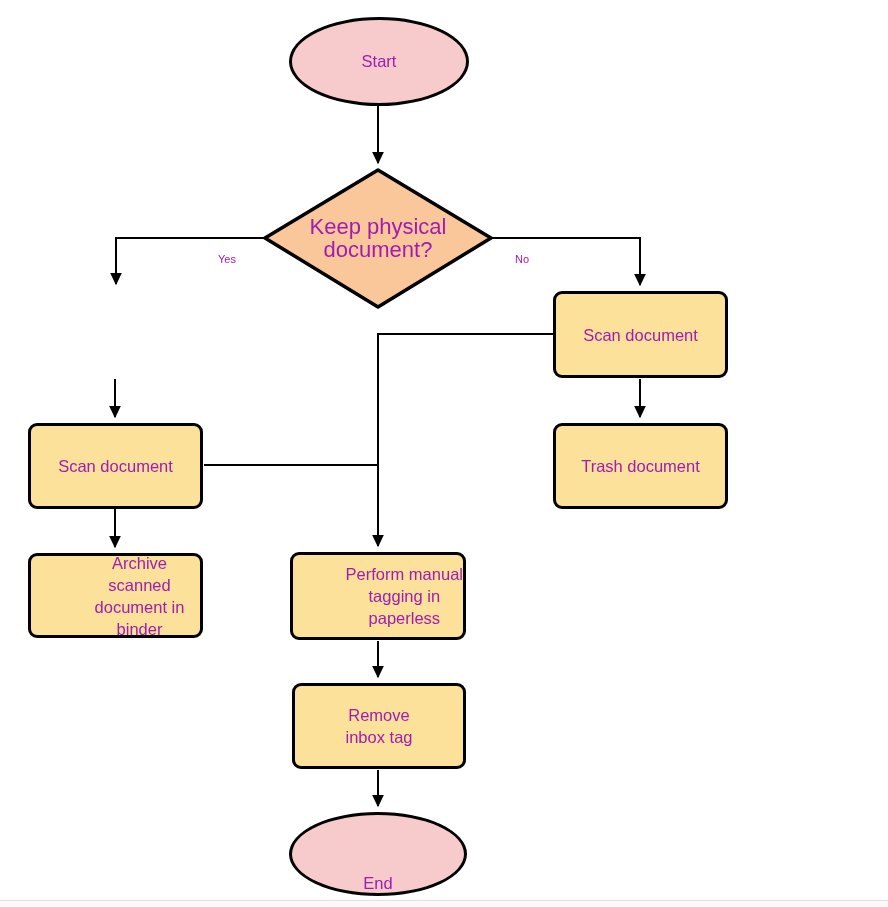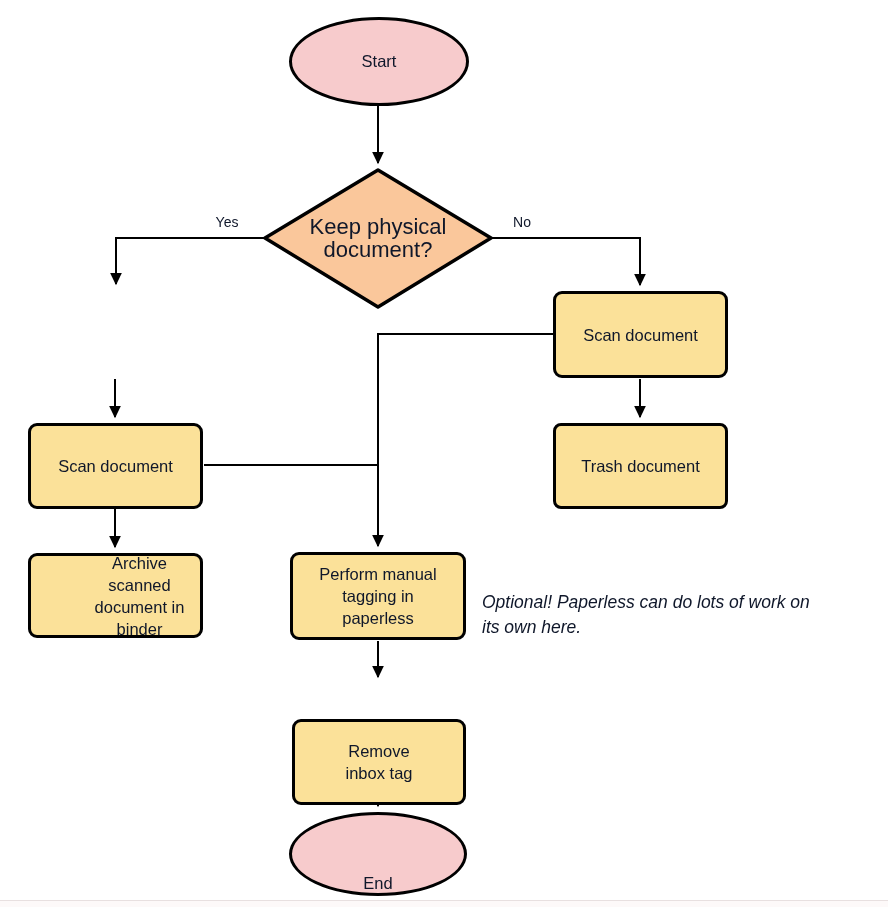--- a/index.html
+++ b/index.html
@@ -1,18 +1,18 @@
 <!DOCTYPE html>
 <html style="--process-fill: #FBE199; --decision-fill: #FAC79B; --terminal-fill: #F7CBCC; --stroke: #000000;"><head>
 <meta charset="utf-8">
 <style>
   html,body{margin:0;padding:0;background:#ffffff;}
   .canvas{
     position:relative;width:888px;height:907px;background:#ffffff;overflow:hidden;
-    font-family:"Liberation Sans", sans-serif;color:#0f172a;
+    font-family:"Liberation Sans", sans-serif;color:#a21caf;
   }
   svg.edges{position:absolute;left:0;top:0;width:888px;height:907px;}
   .edge-line{fill:none;stroke:var(--stroke,#000);stroke-width:2;}
   .decision-poly{fill:var(--decision-fill,#FAC79B);stroke:var(--stroke,#000);stroke-width:3.5;stroke-linejoin:round;}
   .node{
     position:absolute;display:flex;align-items:center;justify-content:center;
     text-align:center;box-sizing:border-box;
   }
   .process{
     background:var(--process-fill,#FBE199);
@@ -24,21 +24,21 @@
     border:3px solid var(--stroke,#000);border-radius:50%;
     font-size:16.5px;
   }
   .node-label{white-space:pre-line;}
   .decision-label{
     position:absolute;display:flex;align-items:center;justify-content:center;
     text-align:center;font-size:22px;line-height:23px;white-space:pre-line;
   }
   .edge-label{
     position:absolute;transform:translate(-50%,-50%);
-    font-size:14px;background:#fff;padding:0 3px;
+    font-size:11px;background:#fff;padding:0 3px;margin-top:37px;
   }
   .annotation{
     position:absolute;font-style:italic;font-size:17.5px;line-height:25px;
     white-space:pre-line;
   }
   .page-bottom-edge{
     position:absolute;left:0;top:900px;width:888px;height:7px;
     border-top:1px solid #e8e0e0;background:#fdf9f9;
   }
 </style>
@@ -95,34 +95,32 @@
   <div class="node process" style="left:28px;top:553px;width:175px;height:85px;padding-left:48px;">
     <span class="node-label">Archive scanned
 document in
 binder</span>
   </div>
 
   <div class="node process" style="left:553px;top:291px;width:175px;height:87px;">
     <span class="node-label">Scan document</span>
   </div>
 
-  <div class="node process" style="left:553px;top:423px;width:175px;height:86px;border-radius:8px;">
+  <div class="node process" style="left:553px;top:423px;width:175px;height:86px;">
     <span class="node-label">Trash document</span>
   </div>
 
-  <div class="node process" style="left:290px;top:552px;width:176px;height:88px;">
+  <div class="node process" style="left:290px;top:552px;width:176px;height:88px;justify-content:flex-end;">
     <span class="node-label">Perform manual
 tagging in
 paperless</span>
   </div>
 
-  <div class="annotation" style="left:482px;top:590px;width:400px;">Optional! Paperless can do lots of work on
-its own here.</div>
 
-  <div class="node process" style="left:292px;top:683px;width:174px;height:86px;margin-top:36px;">
+  <div class="node process" style="left:292px;top:683px;width:174px;height:86px;">
     <span class="node-label">Remove
 inbox tag</span>
   </div>
 
   <div class="node terminal" style="left:289px;top:812px;width:178px;height:84px;align-items:flex-end;">
     <span class="node-label">End</span>
   </div>
 
   <div class="page-bottom-edge"></div>
 </div>

